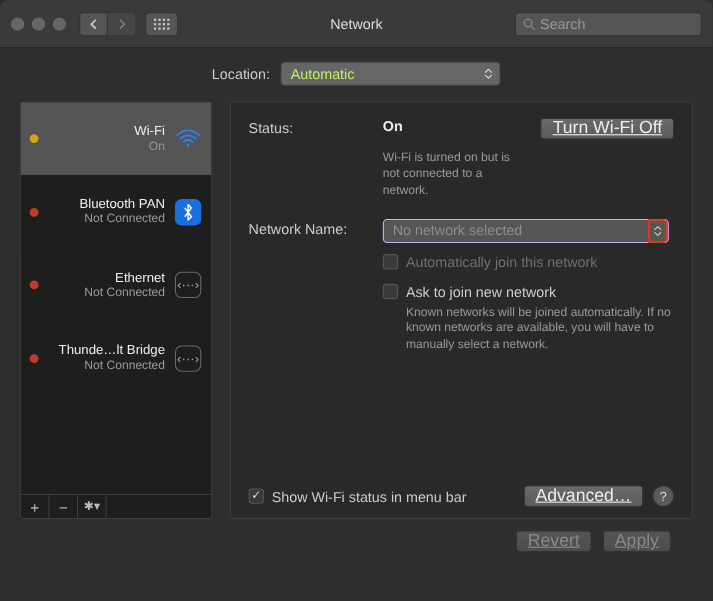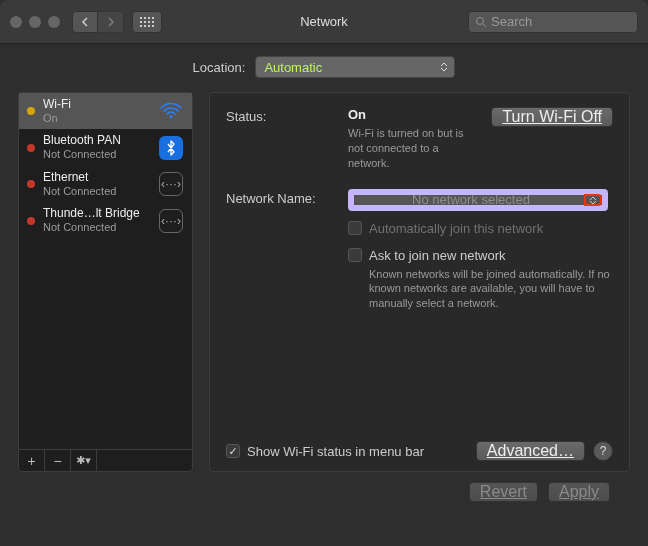--- a/index.html
+++ b/index.html
@@ -19,42 +19,42 @@
   .search svg{opacity:.7}
   .content { padding: 12px 18px 8px 18px; }
   .location-row { display:flex; align-items:center; justify-content:center; gap:10px; margin-bottom:14px;}
   .label-r { color:#ccc; text-align:right; }
   .popup { position:relative; height:22px; background:#666; border:1px solid #444; border-radius:4px; display:flex; align-items:center; padding:0 22px 0 8px; color:#bef264; min-width:200px;}
   .popup .stepper, .dd .stepper { position:absolute; right:2px; top:1px; bottom:1px; width:16px; display:flex; flex-direction:column; align-items:center; justify-content:center; }
   .stepper svg{display:block}
   .main { display:flex; gap:16px; }
   .sidebar { width:175px; background:#1e1e1e; border:1px solid #3d3d3d; border-radius:4px; display:flex; flex-direction:column; height:380px;}
   .svc-list { flex:1; overflow:hidden; }
-  .svc { display:flex; align-items:center; padding:5px 8px; gap:8px; border-bottom:0; }
+  .svc { display:flex; align-items:center; padding:20px 8px; gap:8px; border-bottom:0;text-align:right; }
   .svc.sel { background:#555; }
   .dot { width:8px;height:8px;border-radius:50%; flex:0 0 8px;}
   .dot.yellow{background:#d8a40e;}
   .dot.red{background:#c0392b;}
   .svc-text { flex:1; line-height:1.15; overflow:hidden;}
   .svc-name { color:#eee; font-size:12px; white-space:nowrap; overflow:hidden; text-overflow:ellipsis;}
   .svc-sub { color:#9a9a9a; font-size:11px;}
   .svc-icon { width:26px; height:22px; display:flex; align-items:center; justify-content:center;}
   .wifi-icon svg{color:#2a7fff;}
   .bt-badge{width:24px;height:24px;border-radius:6px;background:#1a6fe0;display:flex;align-items:center;justify-content:center;}
   .eth-badge,.tb-badge{width:24px;height:24px;border-radius:6px;border:1px solid #666;display:flex;align-items:center;justify-content:center;color:#aaa;font-size:12px;}
   .sb-footer { height:22px; border-top:1px solid #3d3d3d; display:flex; align-items:center;}
   .sb-footer .fbtn{ width:26px; height:22px; display:flex;align-items:center;justify-content:center;color:#bbb;border-right:1px solid #3d3d3d; font-size:14px;}
   .detail { flex:1; background:#292929; border:1px solid #3d3d3d; border-radius:4px; padding:14px 16px 10px 16px; height:380px; position:relative;}
   .row { display:flex; gap:12px; margin-bottom:8px;}
   .row .lab { width:110px; color:#ccc; padding-top:2px;}
   .row .val { flex:1; }
   .bold { font-weight:600; color:#eee;}
   .btn { height:20px; padding:1px 10px; background:linear-gradient(#6a6a6a,#5b5b5b); border:1px solid #333; border-radius:4px; color:#eee; font-size:16px; display:inline-flex; align-items:center;text-decoration:underline;}
   .sub { color:#9a9a9a; font-size:11px; line-height:1.35; }
-  .dd { position:relative; height:22px; background:#565656; border:6px solid #c4b5fd; border-radius:4px; display:flex; align-items:center; padding:0 22px 0 8px; color:#8d8d8d; width:260px;justify-content:center;}
+  .dd { position:relative; height:22px; background:#565656; border:1px solid #c4b5fd; border-radius:4px; display:flex; align-items:center; padding:0 22px 0 8px; color:#8d8d8d; width:260px;}
   .dd .stepper{ border:2px solid #e03a1a; right:0; top:-1px; bottom:-1px; width:18px; background:#565656; border-radius:0 4px 4px 0;}
   .chk { display:flex; align-items:center; gap:7px; color:#ccc;}
   .chk.disabled{ color:#707070;}
   .box { width:14px;height:14px;border:1px solid #555;border-radius:3px;background:#3a3a3a;display:flex;align-items:center;justify-content:center;}
   .box.checked::after{content:"✓"; font-size:11px; color:#ddd; line-height:1;}
   .bottom-row { position:absolute; left:16px; right:16px; bottom:10px; display:flex; align-items:center;}
   .helpbtn{ width:20px;height:20px;border-radius:50%;background:#5a5a5a;border:1px solid #333;display:flex;align-items:center;justify-content:center;color:#ddd;font-size:12px;margin-left:8px;}
   .footer { display:flex; justify-content:flex-end; gap:10px; padding:10px 20px 0 0;}
   .btn.dim{ color:#8a8a8a; background:linear-gradient(#555,#4c4c4c);}
 </style>
@@ -178,21 +178,21 @@
         <div class="fbtn" style="font-size:11px">✱▾</div>
       </div>
     </div>
 
     <div class="detail">
       <div class="row">
         <div class="lab">Status:</div>
         <div class="val" style="display:flex; gap:12px; align-items:flex-start;">
           <div style="flex:1">
             <div class="bold">On</div>
-            <div class="sub" style="margin-top:4px;max-width:210px">Wi-Fi is turned on but is not connected to a network.</div>
+            <div class="sub" style="margin-top:14px;max-width:210px">Wi-Fi is turned on but is not connected to a network.</div>
           </div>
           <div class="btn">Turn Wi-Fi Off</div>
         </div>
       </div>
 
       <div class="row" style="margin-top:18px">
         <div class="lab">Network Name:</div>
         <div class="val">
           <div class="dd">
             <span>No network selected</span>

